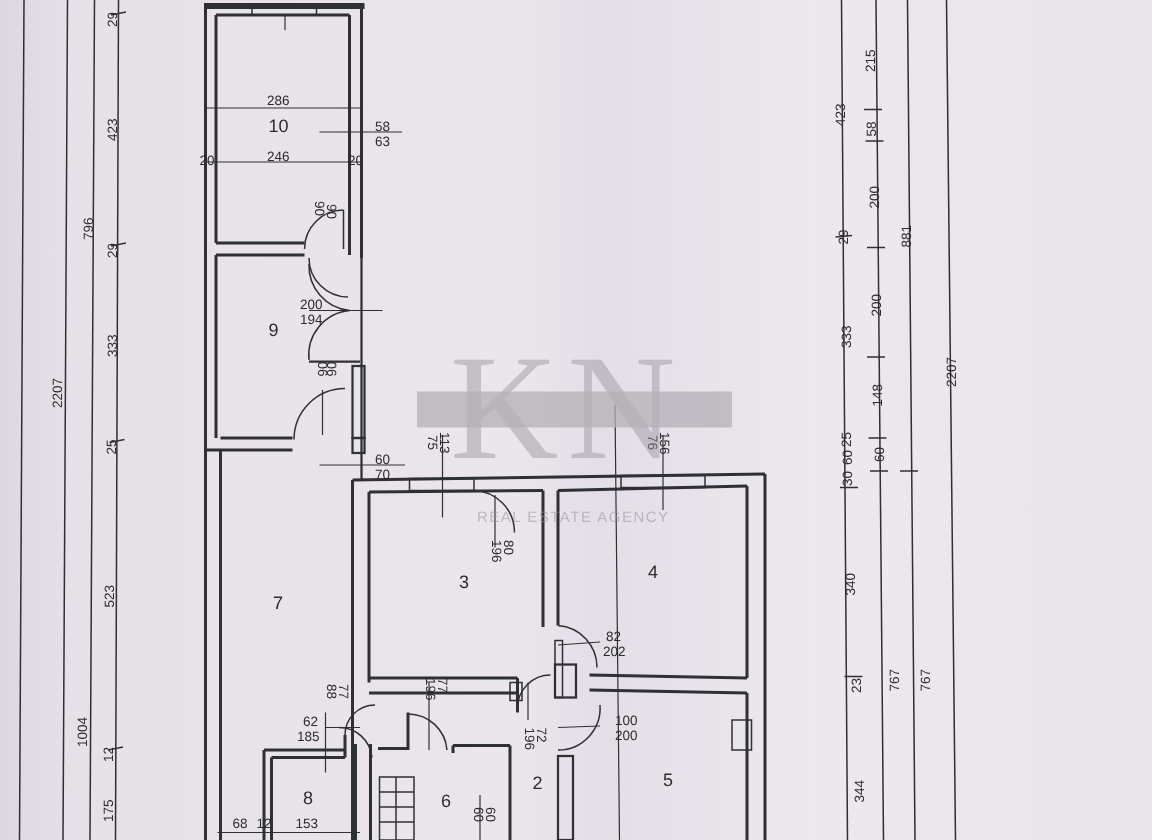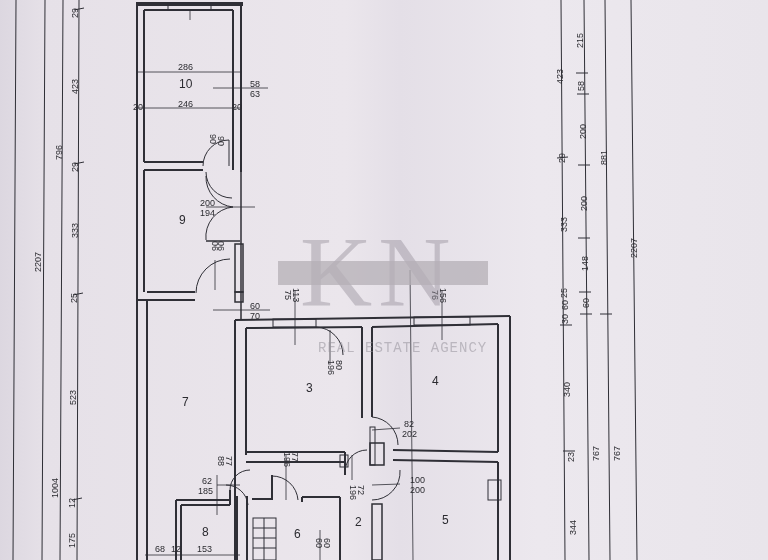--- a/index.html
+++ b/index.html
@@ -5,21 +5,21 @@
   html, body { margin:0; padding:0; }
   body { width:768px; height:560px; overflow:hidden; background:#e9e4ea; font-family:"Liberation Sans", sans-serif; }
   .sheet { position:relative; width:768px; height:560px; background:linear-gradient(90deg,#dcd7e0 0%,#e6e1e8 6%,#ebe6ec 45%,#e4dfe7 52%,#ece8ee 70%,#e9e5eb 100%); }
   svg { position:absolute; left:0; top:0; }
   .lbl { font-family:"Liberation Sans", sans-serif; fill:#2b2b30; }
   .dim { font-size:9px; }
   .room { font-size:12px; }
   .wm-box { position:absolute; left:278px; top:261px; width:210px; height:24px; background:rgba(180,175,182,0.75); }
   .wm-text { position:absolute; left:278px; top:261px; width:210px; height:24px; line-height:24px; text-align:center; color:#f3f1f4; font-size:12.5px; letter-spacing:3.8px; font-family:"Liberation Sans", sans-serif; }
   .wm-logo { position:absolute; left:300px; top:222px; font-size:100px; font-family:"Liberation Serif", serif; color:rgba(150,145,155,0.45); letter-spacing:6px; line-height:100px; }
-  .wm-sub { position:absolute; left:318px; top:340px; font-size:14px; letter-spacing:1px; color:rgba(150,145,155,0.55); font-family:Liberation Mono, monospace; }
+  .wm-sub { position:absolute; left:318px; top:340px; font-size:10px; letter-spacing:1px; color:rgba(150,145,155,0.55); font-family:Liberation Sans, sans-serif; }
 </style>
 </head>
 <body>
 
 <div class="sheet">
 
   <svg width="768" height="560" viewBox="0 0 768 560">
     <g stroke="#2f2f36" fill="none">
 
       <line x1="16" y1="0" x2="13" y2="560" stroke-width="1"></line>

